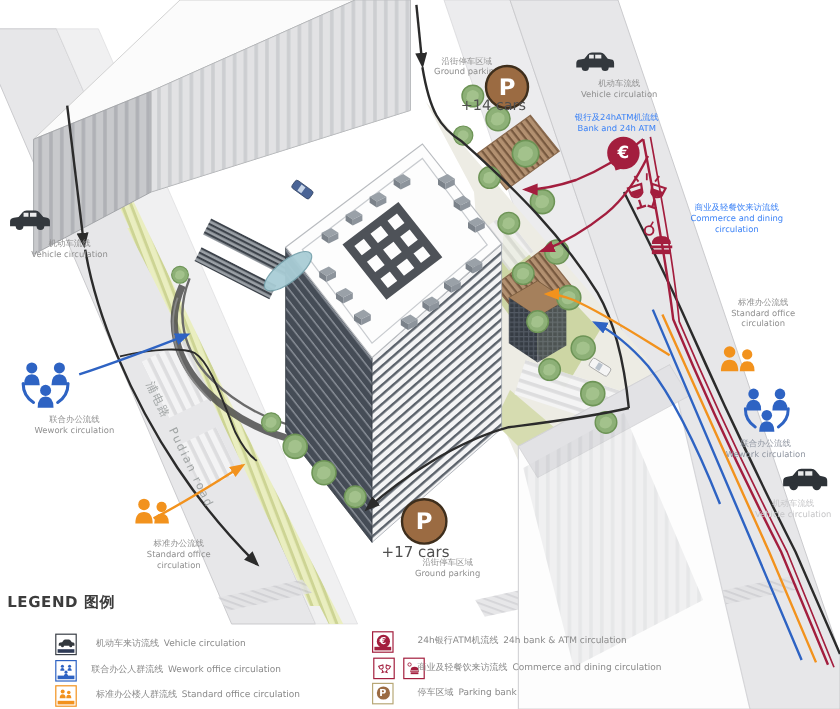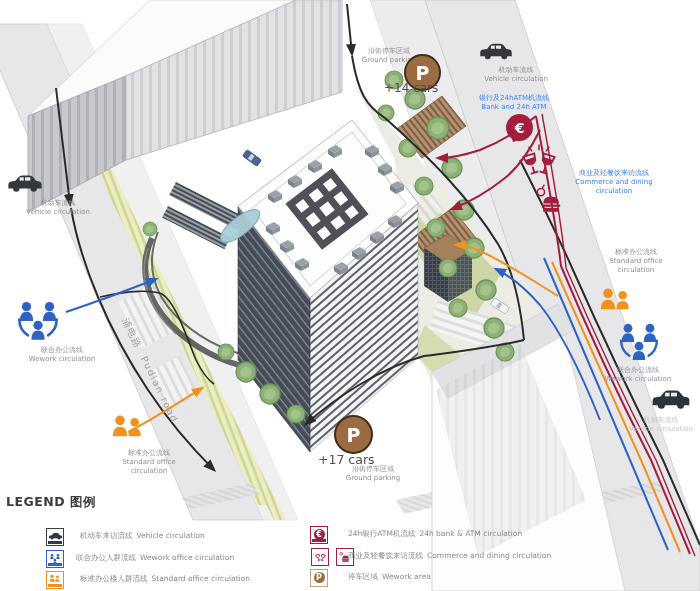--- a/index.html
+++ b/index.html
@@ -506,17 +506,17 @@
   </span>
 </div>
 
 <div class="lrow" style="left:310px;top:567px;">
   <span class="libox" style="border-color:#b8a877;">
     <span class="badge" style="background:#9b6b42;">
           <span>P</span>
         </span>
   </span>
   <span class="ltext" style="left:38px;">
-    <span class="z">停车区域</span><span>Wework area</span>
+    <span class="z">停车区域</span><span>Parking bank</span>
   </span>
 </div>
 
 </div>
 
 </body></html>

